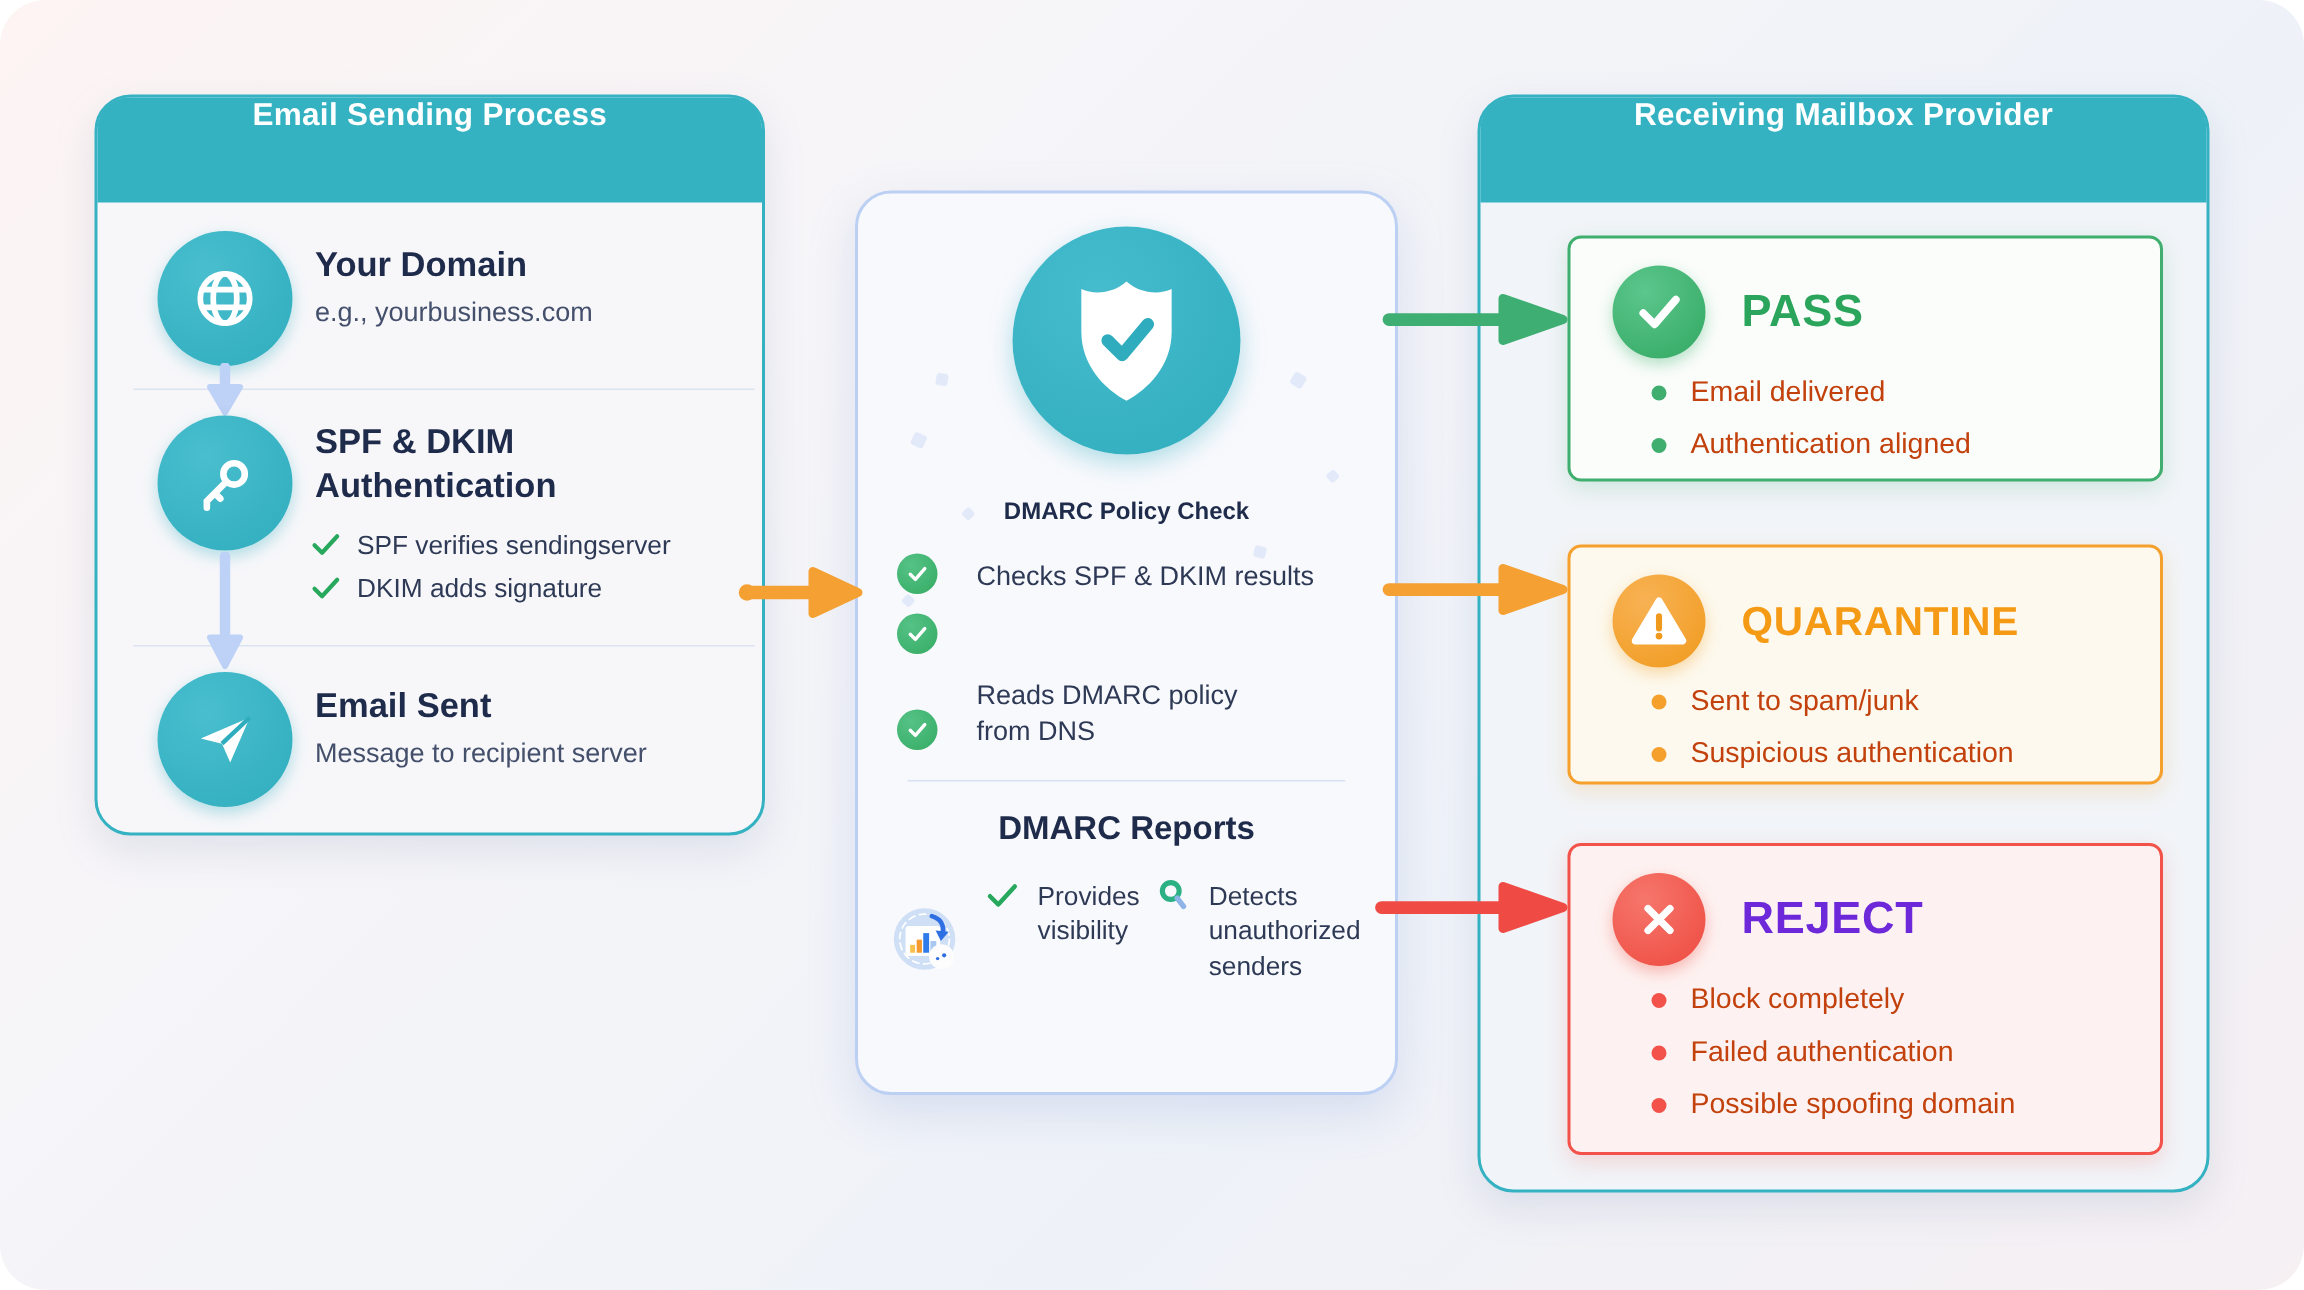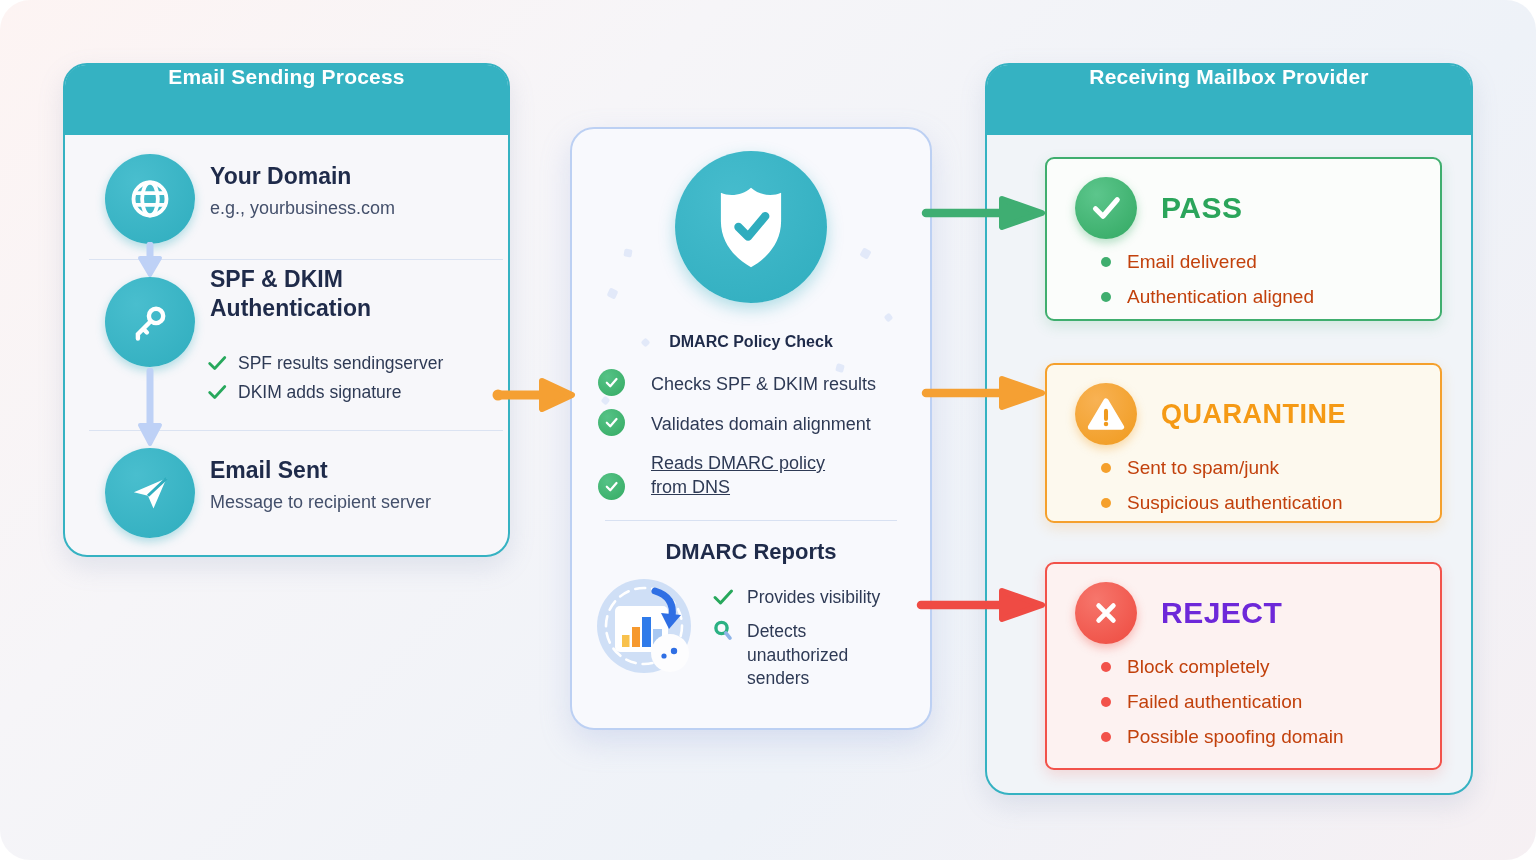--- a/index.html
+++ b/index.html
@@ -59,21 +59,21 @@
   .mid-check-row { display: flex; align-items: flex-end; gap: 26px; }
   .mid-check-row .txt { font-size: 18px; color: #2e3a55; line-height: 1.35; max-width: 250px; padding-top: 2px; }
   .gc-circle {
     width: 27px; height: 27px; border-radius: 50%; flex: 0 0 27px;
     background: radial-gradient(circle at 35% 30%, #55c286, #35ab63);
     display: flex; align-items: center; justify-content: center;
   }
   .mid-divider { margin-top: 20px; width: 292px; height: 1px; background: #d8e1f2; z-index: 1; }
   .reports-title { margin-top: 18px; font-size: 22px; font-weight: 700; color: #1f2b4a; z-index: 1; }
   .reports-row { margin-top: 12px; width: 312px; display: flex; gap: 18px; align-items: flex-start; z-index: 1; }
-  .report-items { display: flex; flex-direction: column; gap: 10px; padding-top: 8px; }
+  .report-items { display: flex; gap: 10px; padding-top: 8px; }
   .report-item { display: flex; align-items: flex-start; gap: 12px; font-size: 17.5px; color: #2e3a55; line-height: 1.35; }
   .report-item .txt { max-width: 150px; padding-top: 1px; }
   
   .right-panel {
     left: 985px; top: 63px; width: 488px; height: 732px;
     border: 2px solid #35b2c2; background: #f1f4f8;
     box-shadow: 0 10px 26px rgba(120,140,180,.18);
   }
   .outcome {
     position: absolute; left: 58px; width: 397px; border-radius: 9px;
@@ -127,29 +127,29 @@
       <path d="M14 3 V17" stroke="#bed1f6" stroke-width="7" stroke-linecap="round"></path>
       <path d="M4 16 L14 33 L24 16 Z" fill="#bed1f6" stroke="#bed1f6" stroke-width="4" stroke-linejoin="round"></path>
     </svg>
 
     <div class="icon-circle" style="top:212px;">
       <svg width="44" height="44" viewBox="0 0 24 24" fill="none" stroke="#ffffff" stroke-width="2.4" stroke-linecap="round">
         <circle cx="15.3" cy="8.7" r="3.9"></circle>
         <path d="M12.4 11.6 L5.4 18.6 L5.4 21 M8.3 15.7 L10.3 17.7"></path>
       </svg>
     </div>
-    <div class="lp-text" style="top:200px; width:230px;">
+    <div class="lp-text" style="top:215px; width:230px;">
       <div class="step-title">SPF &amp; DKIM Authentication</div>
     </div>
     <div class="lp-checks" style="top:287px;">
       <div class="lp-check-row">
         <svg width="22" height="22" viewBox="0 0 24 24">
           <path d="M4 12.5 L9.5 18 L20.5 6" fill="none" stroke="#27a85c" stroke-width="3" stroke-linecap="round" stroke-linejoin="round"></path>
         </svg>
-        <span>SPF results sendingserver</span>
+        <span>SPF verifies sendingserver</span>
       </div>
       <div class="lp-check-row">
         <svg width="22" height="22" viewBox="0 0 24 24">
           <path d="M4 12.5 L9.5 18 L20.5 6" fill="none" stroke="#27a85c" stroke-width="3" stroke-linecap="round" stroke-linejoin="round"></path>
         </svg>
         <span>DKIM adds signature</span>
       </div>
     </div>
 
     <div class="lp-divider" style="top:365px;"></div>
@@ -196,29 +196,28 @@
             </svg>
         </span>
         <span class="txt">Checks SPF &amp; DKIM results</span>
       </div>
       <div class="mid-check-row">
         <span class="gc-circle">
           <svg width="15" height="15" viewBox="0 0 24 24">
               <path d="M4.5 12.5 L10 18 L20 6.5" fill="none" stroke="#ffffff" stroke-width="3.6" stroke-linecap="round" stroke-linejoin="round"></path>
             </svg>
         </span>
-        <span class="txt">Validates domain alignment</span>
       </div>
       <div class="mid-check-row">
         <span class="gc-circle">
           <svg width="15" height="15" viewBox="0 0 24 24">
               <path d="M4.5 12.5 L10 18 L20 6.5" fill="none" stroke="#ffffff" stroke-width="3.6" stroke-linecap="round" stroke-linejoin="round"></path>
             </svg>
         </span>
-        <span class="txt" style="max-width:215px;text-decoration:underline;">Reads DMARC policy from DNS</span>
+        <span class="txt" style="max-width:215px;">Reads DMARC policy from DNS</span>
       </div>
     </div>
 
     <div class="mid-divider"></div>
 
     <div class="reports-title">DMARC Reports</div>
 
     <div class="reports-row">
       <svg width="98" height="98" viewBox="0 0 98 98">
         <circle cx="49" cy="49" r="47" fill="#cfdff6"></circle>

